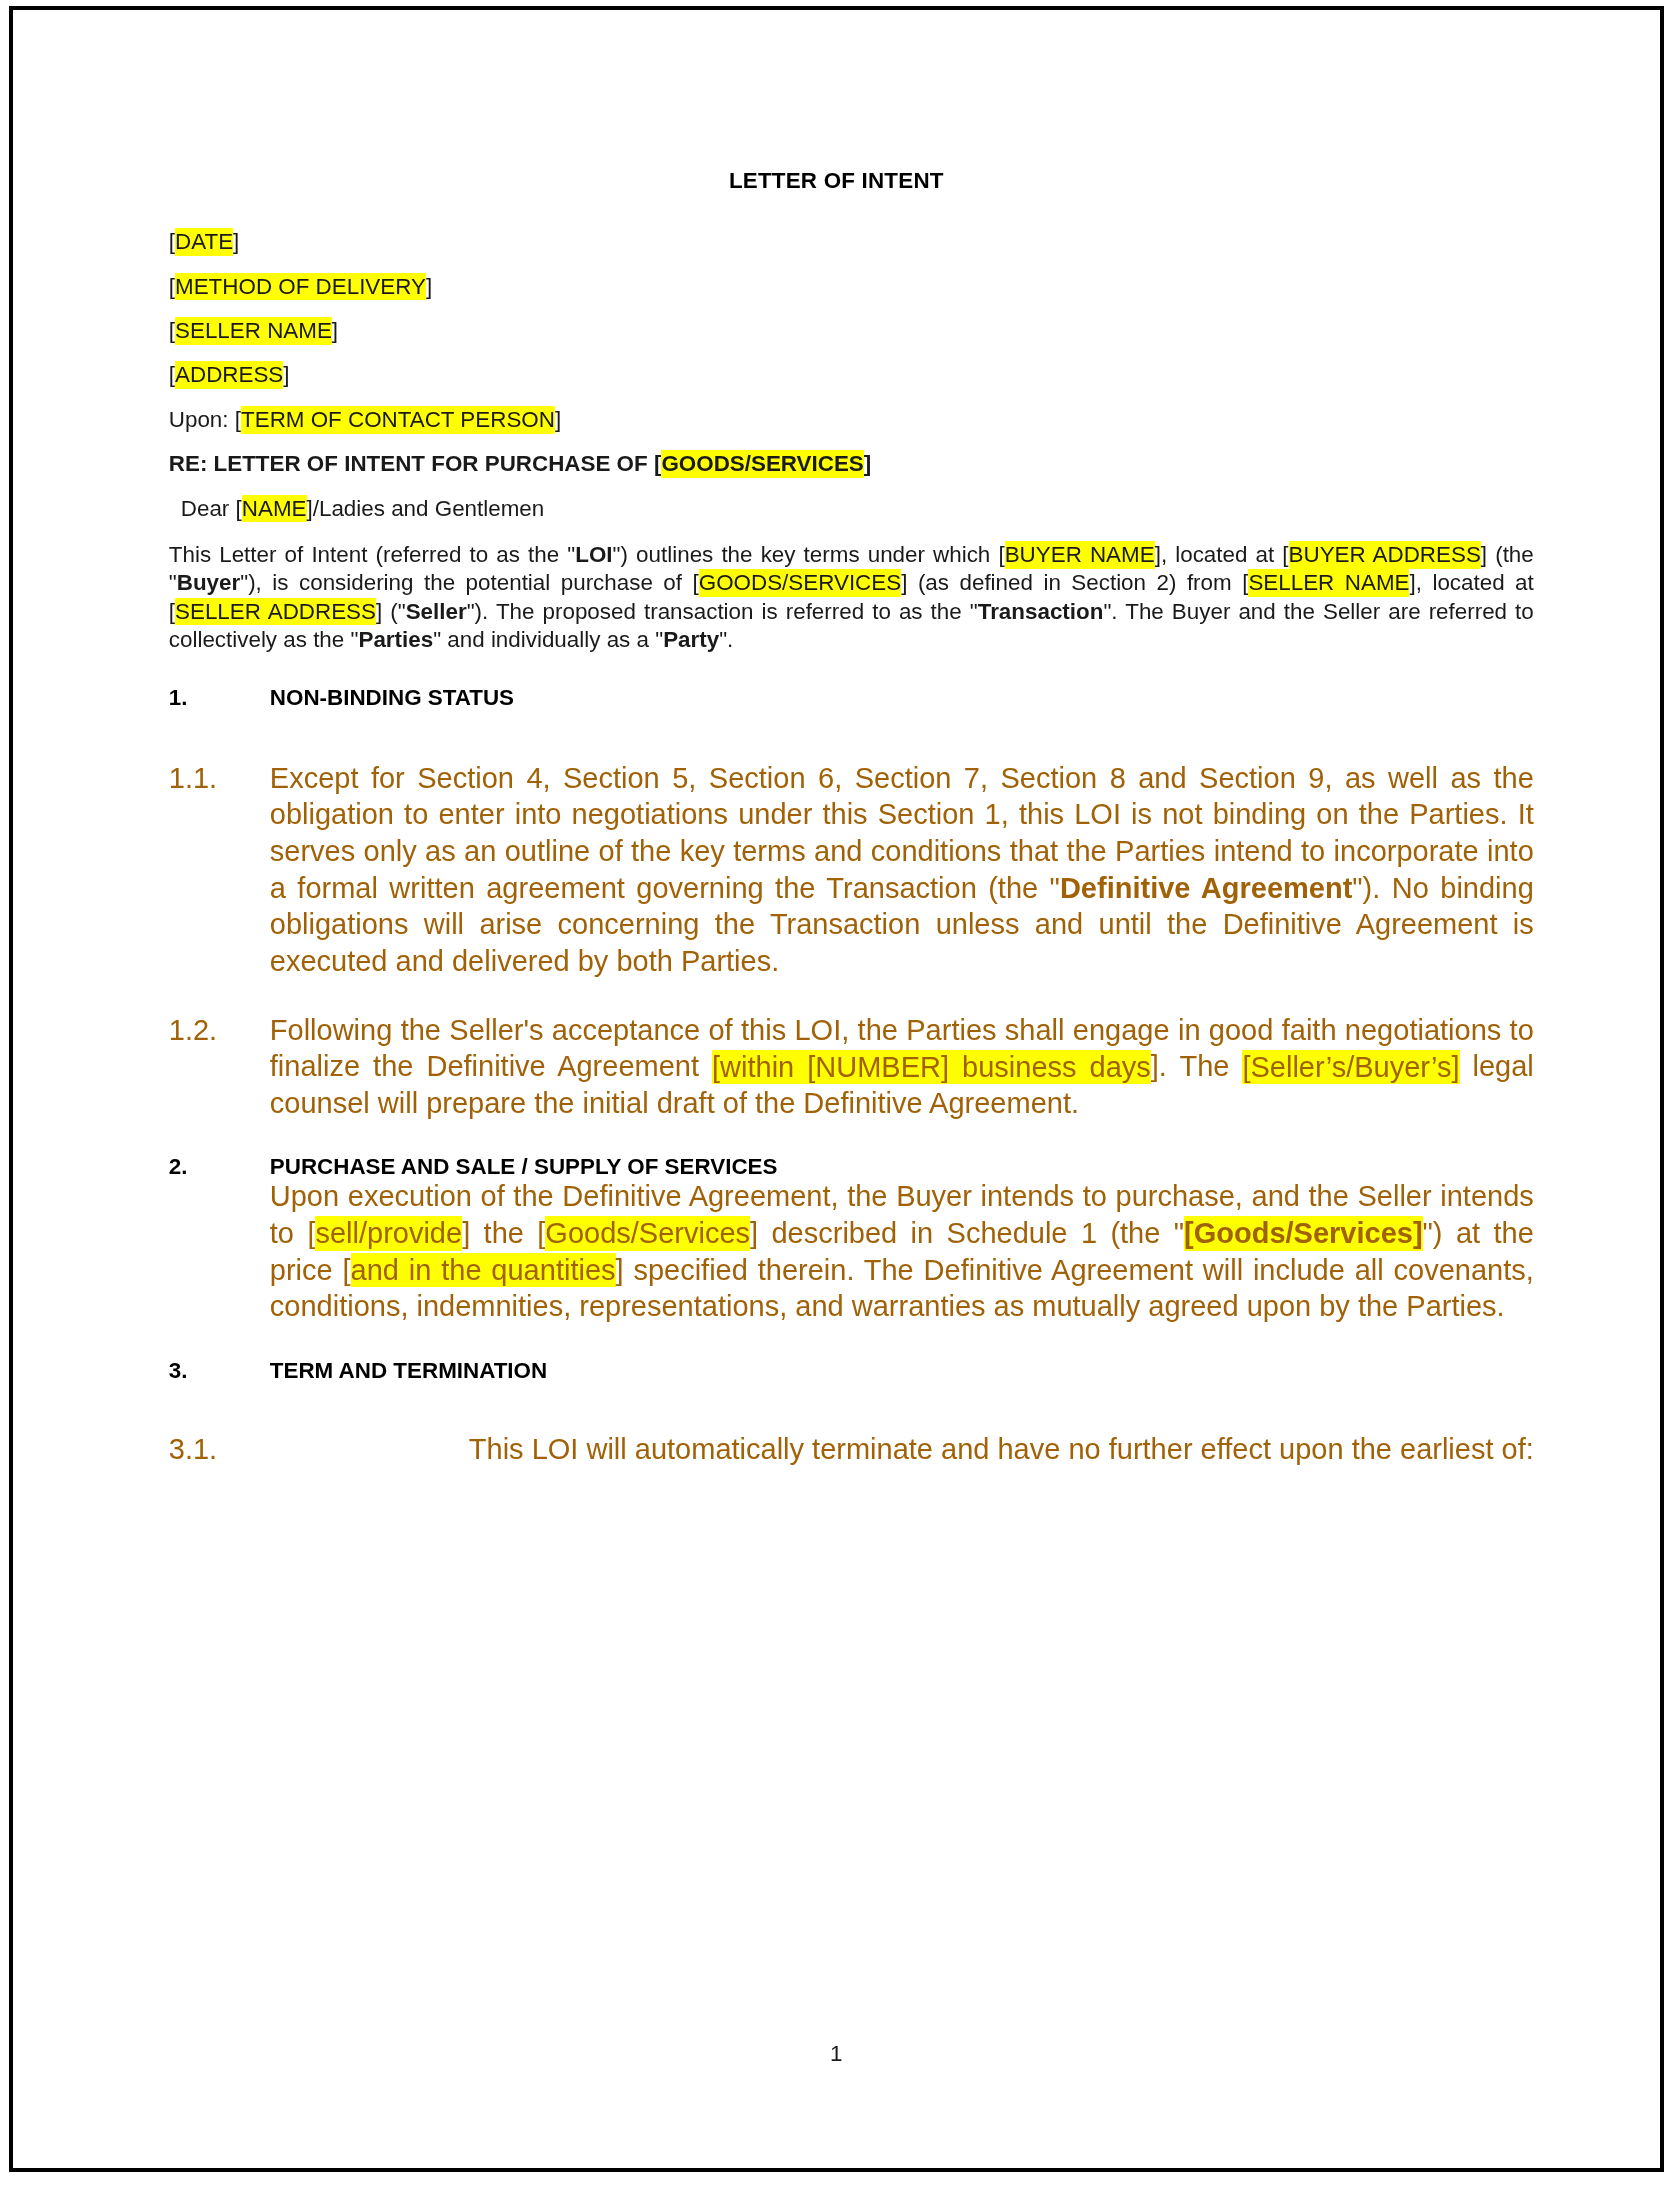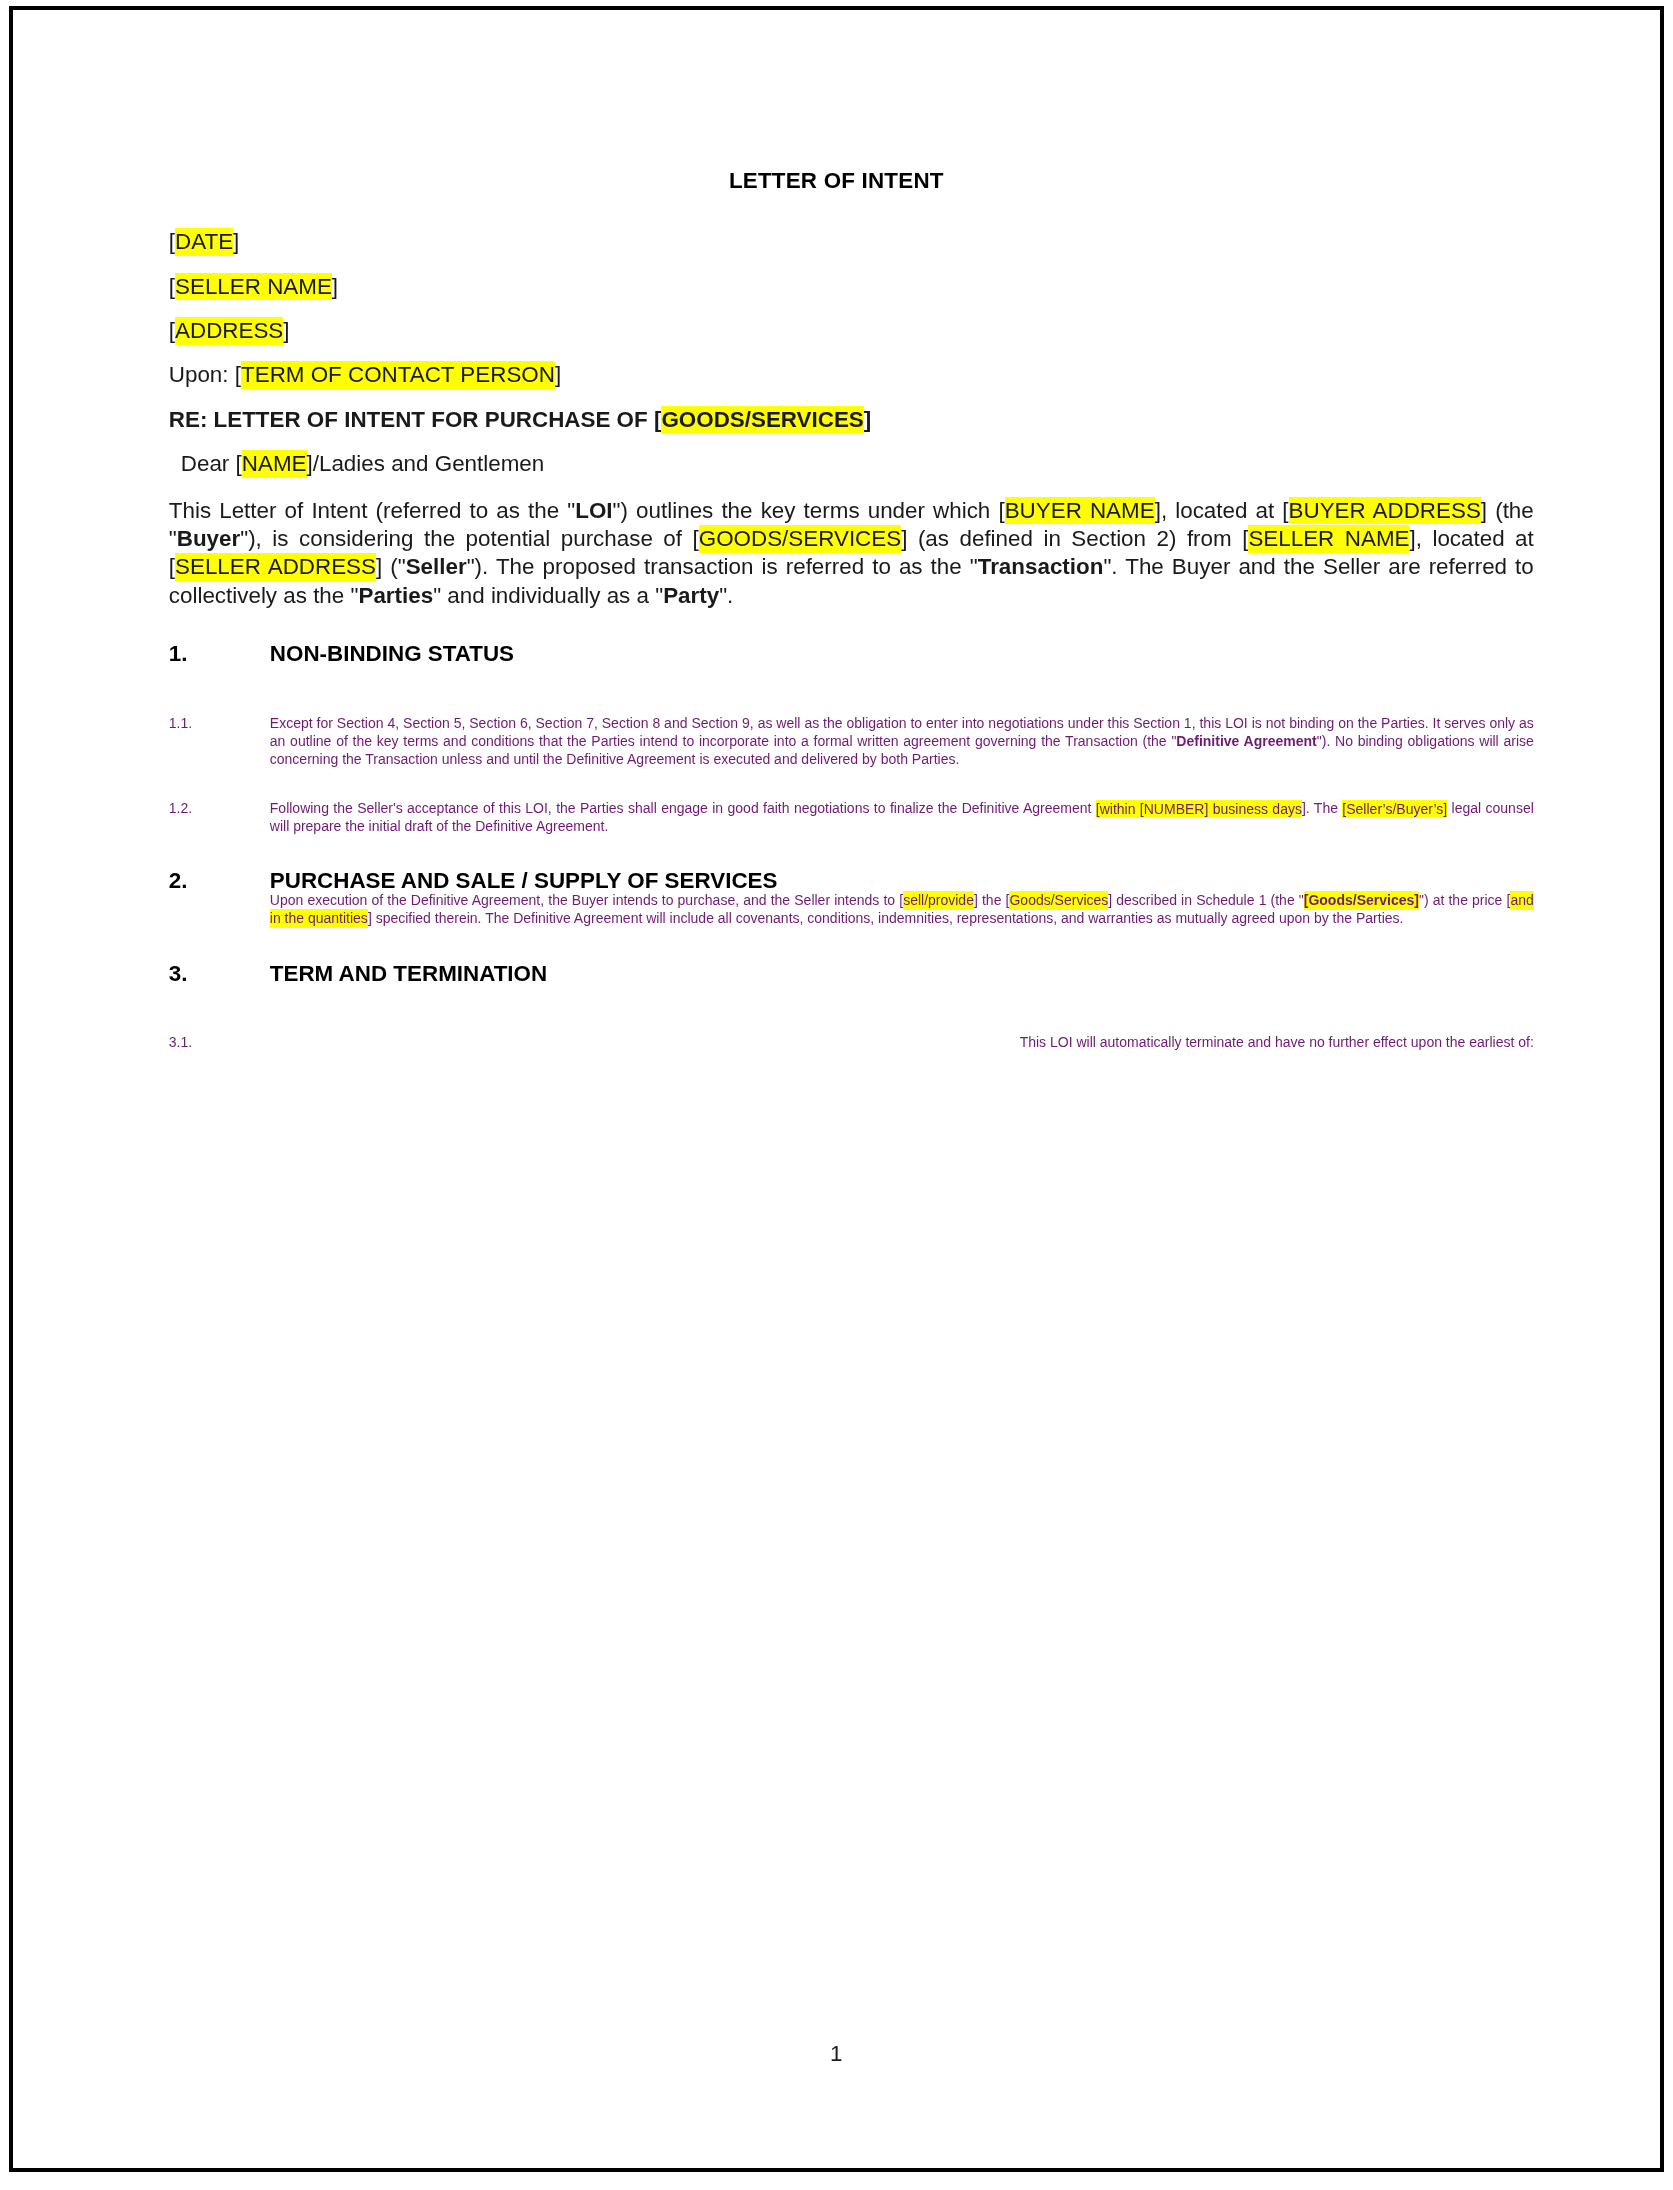--- a/index.html
+++ b/index.html
@@ -106,23 +106,23 @@
     top: 0;
     width: 101px;
   }
   .sec-heading .ttl {
     display: block;
     margin-left: 101px;
   }
 
   .clause {
     position: relative;
-    font-size: 14px;
+    font-size: 29px;
     line-height: 1.265;
-    color: #701a75;
+    color: #a16207;
   }
   .clause .num {
     position: absolute;
     left: 0;
     top: 0;
     width: 101px;
   }
   .clause .body {
     display: block;
     margin-left: 101px;
@@ -146,20 +146,21 @@
 
 <div class="page-frame">
   <div class="page-inner">
 
     <div class="doc-title">LETTER OF INTENT</div>
 
     <div class="content">
 
       <div class="blockline"><span>[</span><span class="hl">DATE</span><span>]</span></div>
 
+      <div class="blockline"><span>[</span><span class="hl">METHOD OF DELIVERY</span><span>]</span></div>
 
       <div class="blockline"><span>[</span><span class="hl">SELLER NAME</span><span>]</span></div>
 
       <div class="blockline"><span>[</span><span class="hl">ADDRESS</span><span>]</span></div>
 
       <div class="blockline"><span>Upon: </span><span>[</span><span class="hl">TERM OF CONTACT PERSON</span><span>]</span></div>
 
       <div class="re-line"><span>RE: LETTER OF INTENT FOR PURCHASE OF </span><span>[</span><span class="hl">GOODS/SERVICES</span><span>]</span></div>
 
       <div class="salutation"><span>Dear </span><span>[</span><span class="hl">NAME</span><span>]</span><span>/Ladies and Gentlemen</span></div>

